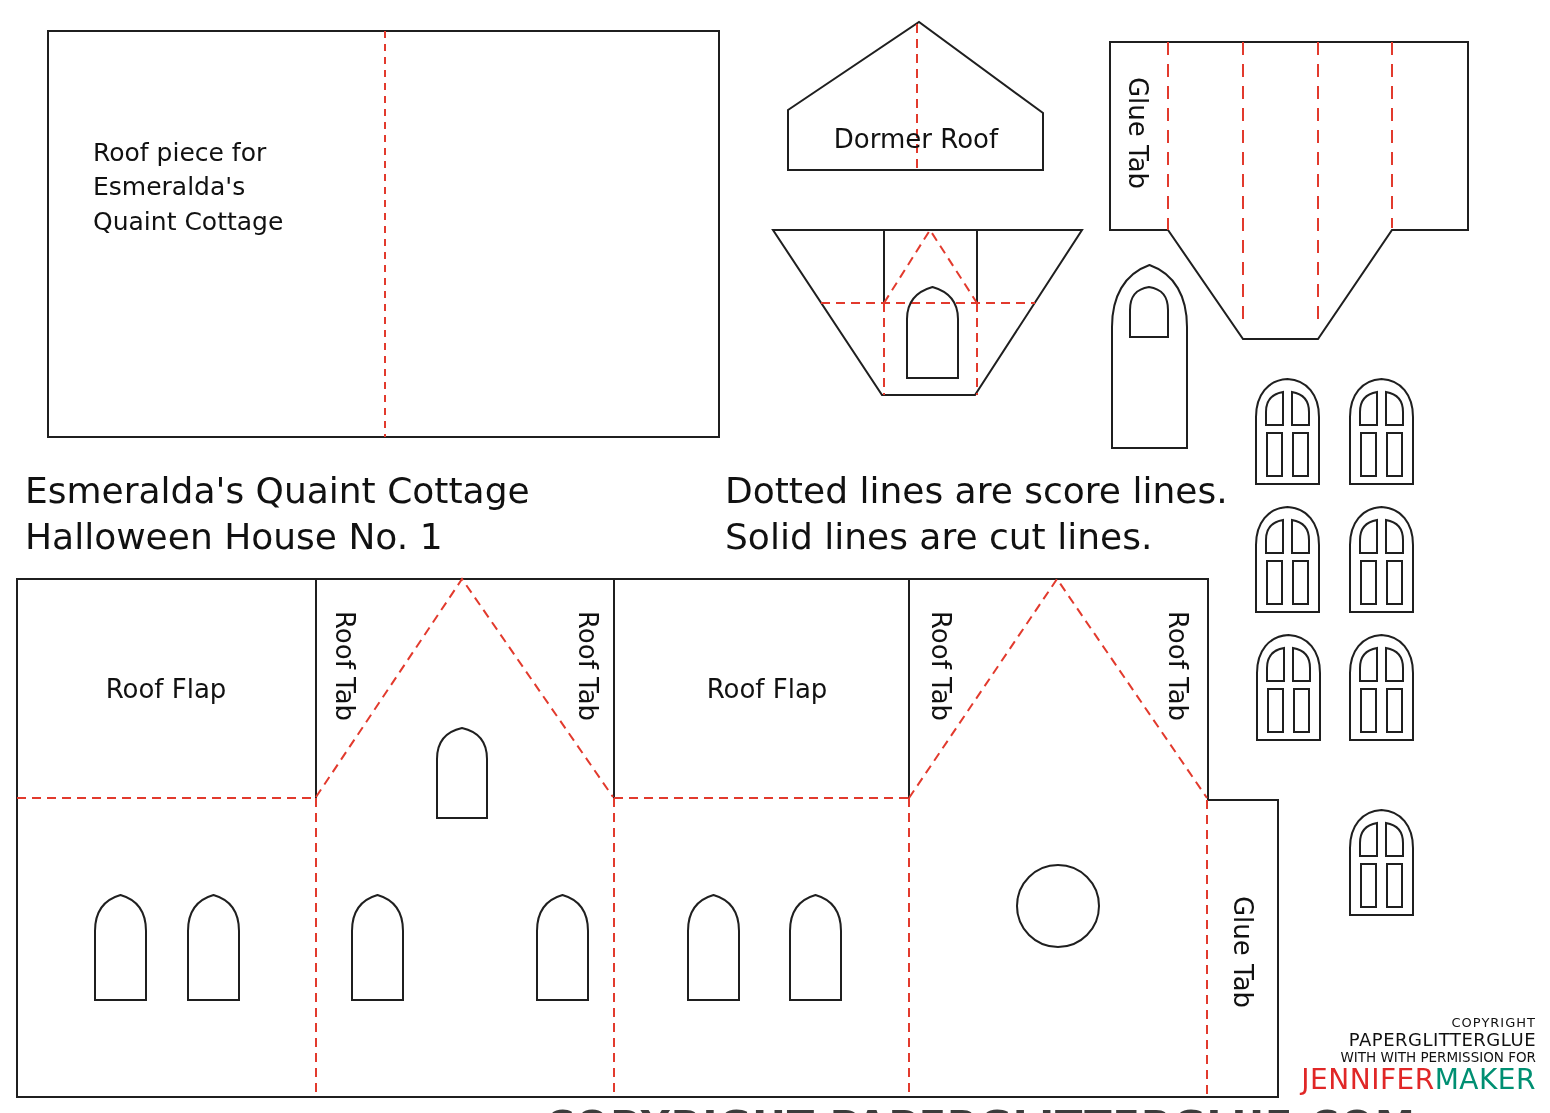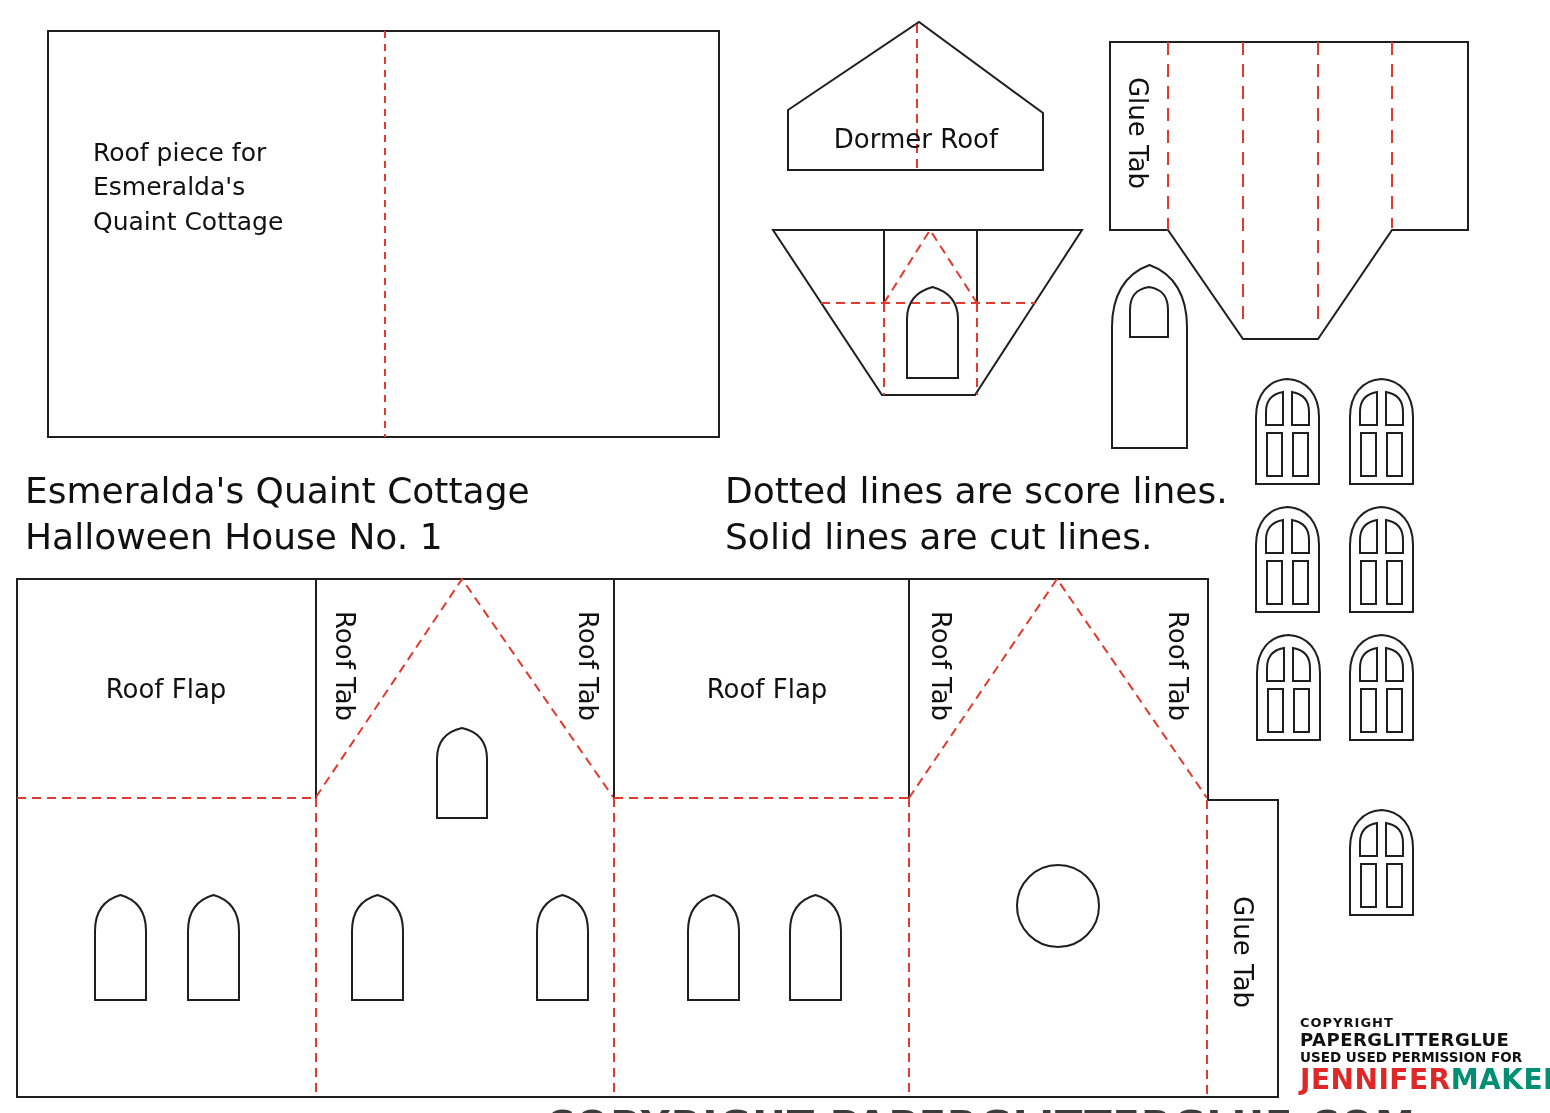--- a/index.html
+++ b/index.html
@@ -16,22 +16,22 @@
   }
   .cut{fill:none;stroke:var(--cut-line,#1f1f1f);stroke-width:2;stroke-linejoin:miter;}
   .score{fill:none;stroke:var(--score-line,#e23a2d);stroke-width:2;stroke-dasharray:9 6;}
   .score-long{stroke-dasharray:13 9;}
   .score-fine{stroke-dasharray:7 6;}
   .lbl-big{font-size:36px;}
   .lbl-piece{font-size:26px;}
   .lbl-roofpiece{font-size:25px;}
   .copyright{
     position:absolute;top:1016px;right:14px;width:236px;
-    text-align:left;color:var(--copyright-text,#111);
-    font-weight:bold;line-height:1.1;
+    text-align:right;color:var(--copyright-text,#111);
+    font-weight:normal;line-height:1.1;
   }
   .cp-line1{font-size:13px;letter-spacing:1px;}
   .cp-line2{font-size:18px;letter-spacing:0.5px;}
   .cp-line3{font-size:13.5px;}
   .cp-line4{font-size:28px;letter-spacing:0.5px;}
   .cp-red{color:var(--brand-red,#e02727);}
   .cp-teal{color:var(--brand-teal,#008f72);}
   .bottom-cutoff{
     position:absolute;left:545px;top:1103px;
     font-size:40px;font-weight:600;letter-spacing:1px;
@@ -153,21 +153,21 @@
 
   <g>
     <text class="lbl-big" x="725" y="503">Dotted lines are score lines.</text>
     <text class="lbl-big" x="725" y="549">Solid lines are cut lines.</text>
   </g>
 </svg>
 
 <div class="copyright">
   <div class="cp-line1">COPYRIGHT</div>
   <div class="cp-line2">PAPERGLITTERGLUE</div>
-  <div class="cp-line3">USED USED PERMISSION FOR</div>
+  <div class="cp-line3">WITH WITH PERMISSION FOR</div>
   <div class="cp-line4">
     <span class="cp-red">JENNIFER</span><span class="cp-teal">MAKER</span>
   </div>
 </div>
 
 <div class="bottom-cutoff">COPYRIGHT PAPERGLITTERGLUE.COM</div>
 
 </div>
 
 </body></html>

